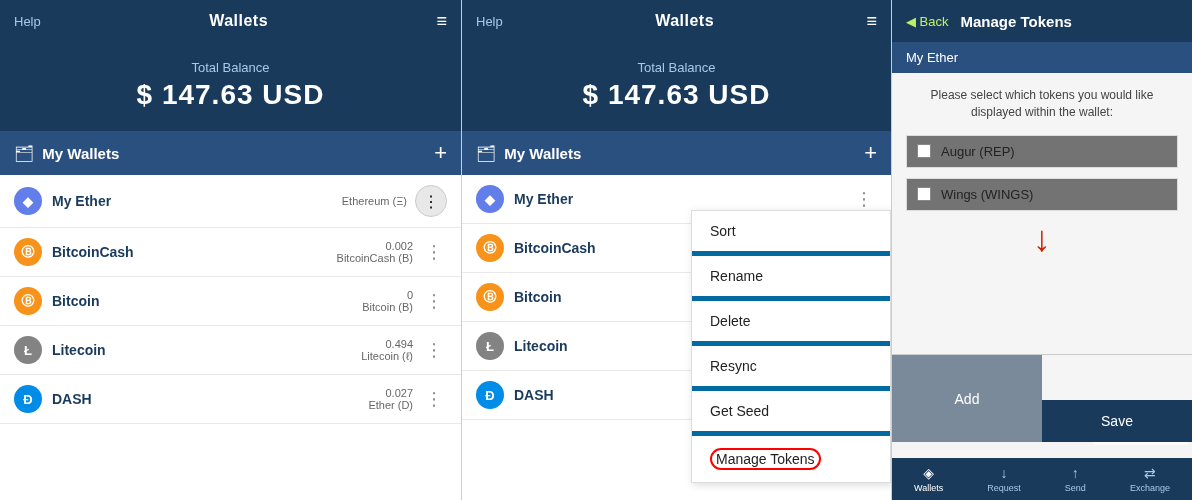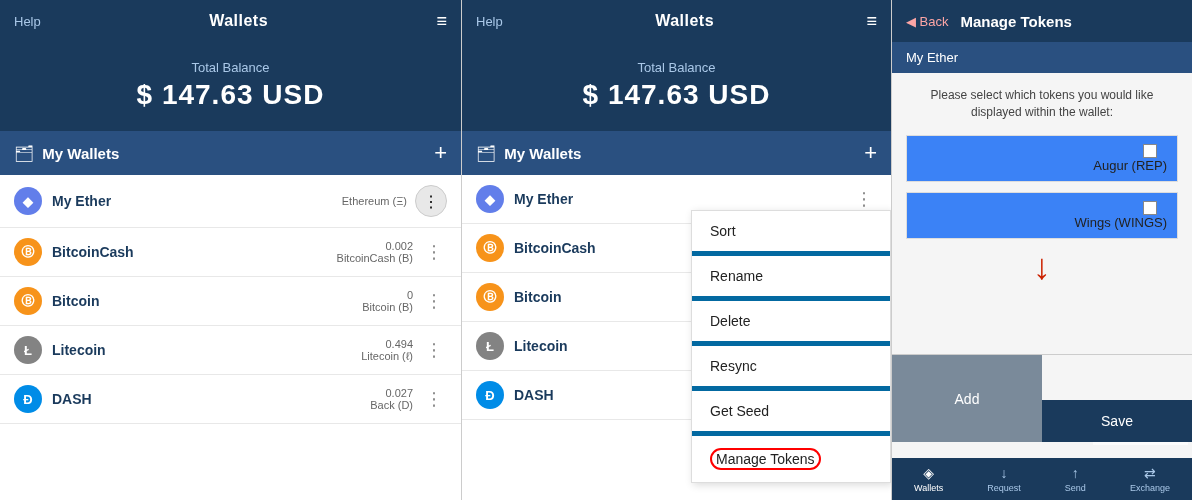--- a/index.html
+++ b/index.html
@@ -201,21 +201,21 @@
     .right-header {
       background: #1a3a5c;
       color: white;
       display: flex;
       align-items: center;
       padding: 10px 14px;
       height: 42px;
     }
     .right-header .back-btn {
       font-size: 13px;
-      color: #fca5a5;
+      color: #bef264;
       cursor: pointer;
       margin-right: 12px;
       display: flex;
       align-items: center;
     }
     .right-header .right-title {
       font-size: 15px;
       font-weight: bold;
     }
 
@@ -233,26 +233,25 @@
     }
     .right-description {
       font-size: 12px;
       color: #444;
       text-align: center;
       margin-bottom: 14px;
       line-height: 1.4;
     }
     .token-row {
       display: flex;
-      align-items: flex-end;
+      align-items: flex-start;
       margin-bottom: 10px;
-      background: #3b82f6;
+      background: #737373;
       padding: 8px 10px;
       border: 1px solid #ddd;
-      flex-direction: column;
     }
     .token-checkbox {
       width: 14px;
       height: 14px;
       border: 1px solid #888;
       margin-right: 10px;
       background: white;
       flex-shrink: 0;
     }
     .token-name {
@@ -398,21 +397,21 @@
         <div>Litecoin (ℓ)</div>
       </div>
       <span class="three-dots">⋮</span>
     </div>
 
     <div class="wallet-item">
       <div class="coin-icon coin-dash">Đ</div>
       <span class="wallet-name">DASH</span>
       <div class="wallet-balance">
         <div>0.027</div>
-        <div>Back (D)</div>
+        <div>Ether (D)</div>
       </div>
       <span class="three-dots">⋮</span>
     </div>
 
   </div>
 </div>
 
 <div class="panel panel-mid">
 
   <div class="header-bar">

